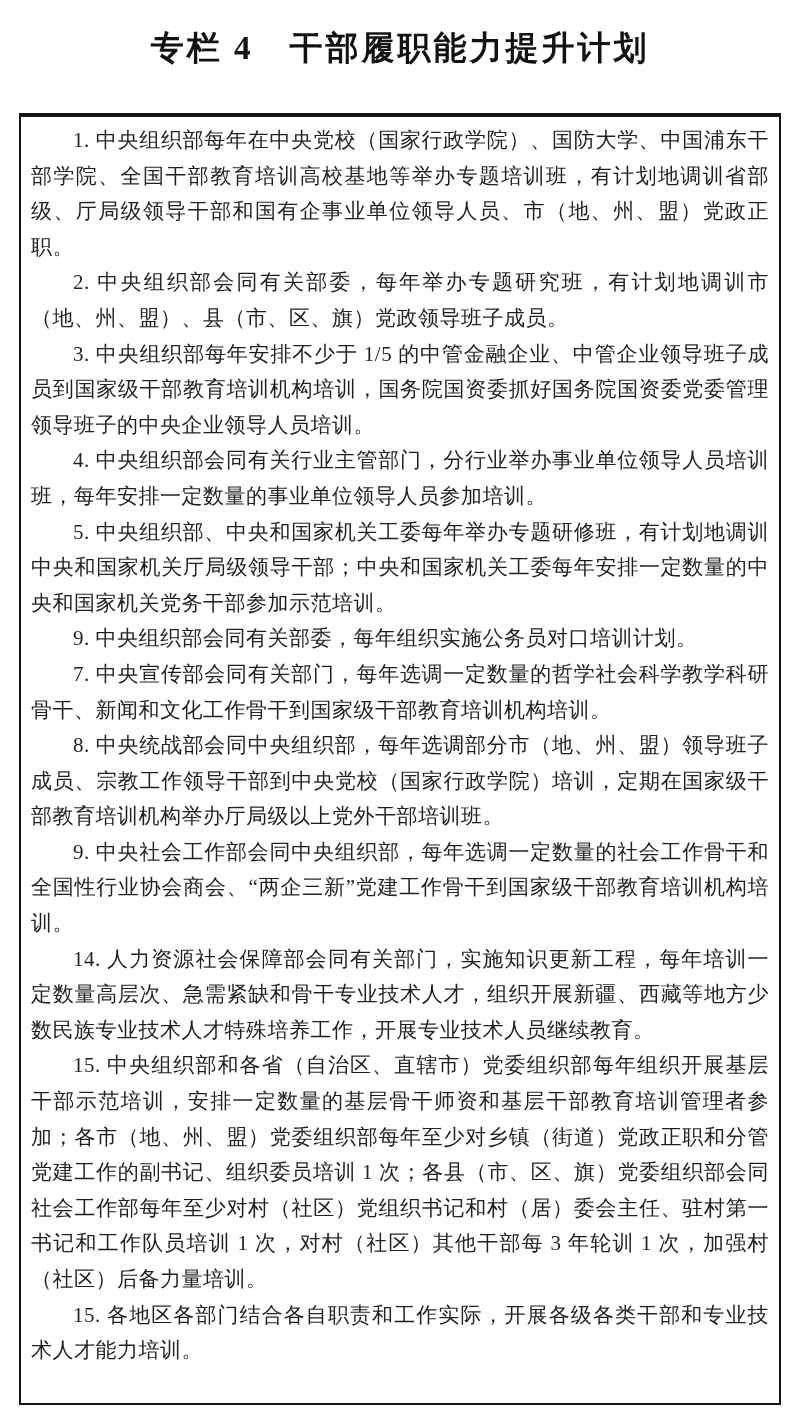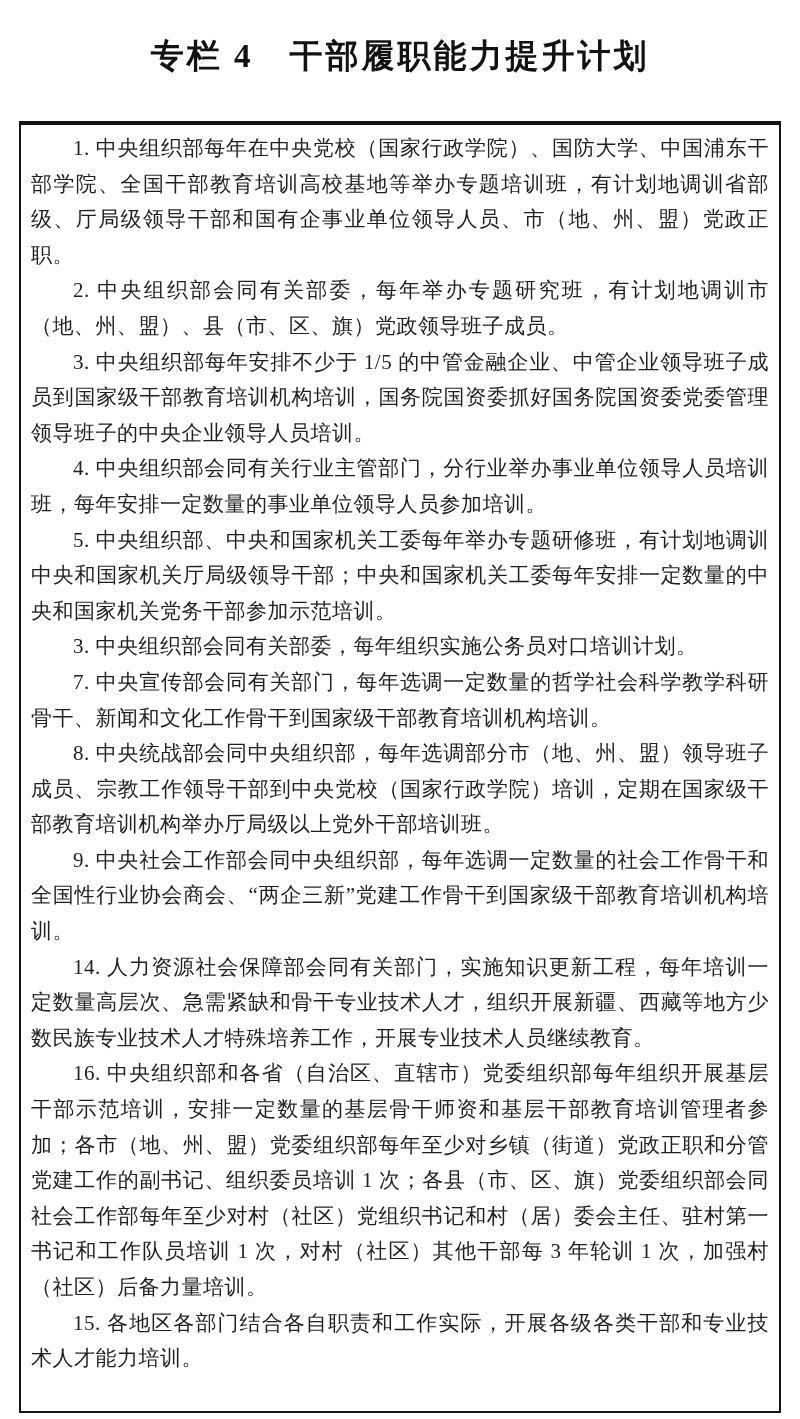--- a/index.html
+++ b/index.html
@@ -9,21 +9,21 @@
   }
   body {
     width: 800px;
     height: 1419px;
     font-family: "Liberation Serif", "DejaVu Serif", serif;
     color: #1c1c1c;
     overflow: hidden;
     position: relative;
   }
   .page-title {
-    margin: 8px;
+    margin: 0;
     padding-top: 26px;
     text-align: center;
     font-size: 33px;
     font-weight: bold;
     letter-spacing: 3px;
     color: #121212;
   }
   .content-box {
     box-sizing: border-box;
     margin: 42px auto 0 auto;
@@ -49,20 +49,20 @@
 <body>
 
 <h1 class="page-title">专栏 4　干部履职能力提升计划</h1>
 
 <div class="content-box">
   <p>1. 中央组织部每年在中央党校（国家行政学院）、国防大学、中国浦东干部学院、全国干部教育培训高校基地等举办专题培训班，有计划地调训省部级、厅局级领导干部和国有企事业单位领导人员、市（地、州、盟）党政正职。</p>
   <p>2. 中央组织部会同有关部委，每年举办专题研究班，有计划地调训市（地、州、盟）、县（市、区、旗）党政领导班子成员。</p>
   <p>3. 中央组织部每年安排不少于 1/5 的中管金融企业、中管企业领导班子成员到国家级干部教育培训机构培训，国务院国资委抓好国务院国资委党委管理领导班子的中央企业领导人员培训。</p>
   <p>4. 中央组织部会同有关行业主管部门，分行业举办事业单位领导人员培训班，每年安排一定数量的事业单位领导人员参加培训。</p>
   <p>5. 中央组织部、中央和国家机关工委每年举办专题研修班，有计划地调训中央和国家机关厅局级领导干部；中央和国家机关工委每年安排一定数量的中央和国家机关党务干部参加示范培训。</p>
-  <p>3. 中央组织部会同有关部委，每年组织实施公务员对口培训计划。</p>
+  <p>9. 中央组织部会同有关部委，每年组织实施公务员对口培训计划。</p>
   <p>7. 中央宣传部会同有关部门，每年选调一定数量的哲学社会科学教学科研骨干、新闻和文化工作骨干到国家级干部教育培训机构培训。</p>
   <p>8. 中央统战部会同中央组织部，每年选调部分市（地、州、盟）领导班子成员、宗教工作领导干部到中央党校（国家行政学院）培训，定期在国家级干部教育培训机构举办厅局级以上党外干部培训班。</p>
   <p>9. 中央社会工作部会同中央组织部，每年选调一定数量的社会工作骨干和全国性行业协会商会、“两企三新”党建工作骨干到国家级干部教育培训机构培训。</p>
   <p>14. 人力资源社会保障部会同有关部门，实施知识更新工程，每年培训一定数量高层次、急需紧缺和骨干专业技术人才，组织开展新疆、西藏等地方少数民族专业技术人才特殊培养工作，开展专业技术人员继续教育。</p>
-  <p>16. 中央组织部和各省（自治区、直辖市）党委组织部每年组织开展基层干部示范培训，安排一定数量的基层骨干师资和基层干部教育培训管理者参加；各市（地、州、盟）党委组织部每年至少对乡镇（街道）党政正职和分管党建工作的副书记、组织委员培训 1 次；各县（市、区、旗）党委组织部会同社会工作部每年至少对村（社区）党组织书记和村（居）委会主任、驻村第一书记和工作队员培训 1 次，对村（社区）其他干部每 3 年轮训 1 次，加强村（社区）后备力量培训。</p>
+  <p>15. 中央组织部和各省（自治区、直辖市）党委组织部每年组织开展基层干部示范培训，安排一定数量的基层骨干师资和基层干部教育培训管理者参加；各市（地、州、盟）党委组织部每年至少对乡镇（街道）党政正职和分管党建工作的副书记、组织委员培训 1 次；各县（市、区、旗）党委组织部会同社会工作部每年至少对村（社区）党组织书记和村（居）委会主任、驻村第一书记和工作队员培训 1 次，对村（社区）其他干部每 3 年轮训 1 次，加强村（社区）后备力量培训。</p>
   <p>15. 各地区各部门结合各自职责和工作实际，开展各级各类干部和专业技术人才能力培训。</p>
 </div>
 
 </body></html>

